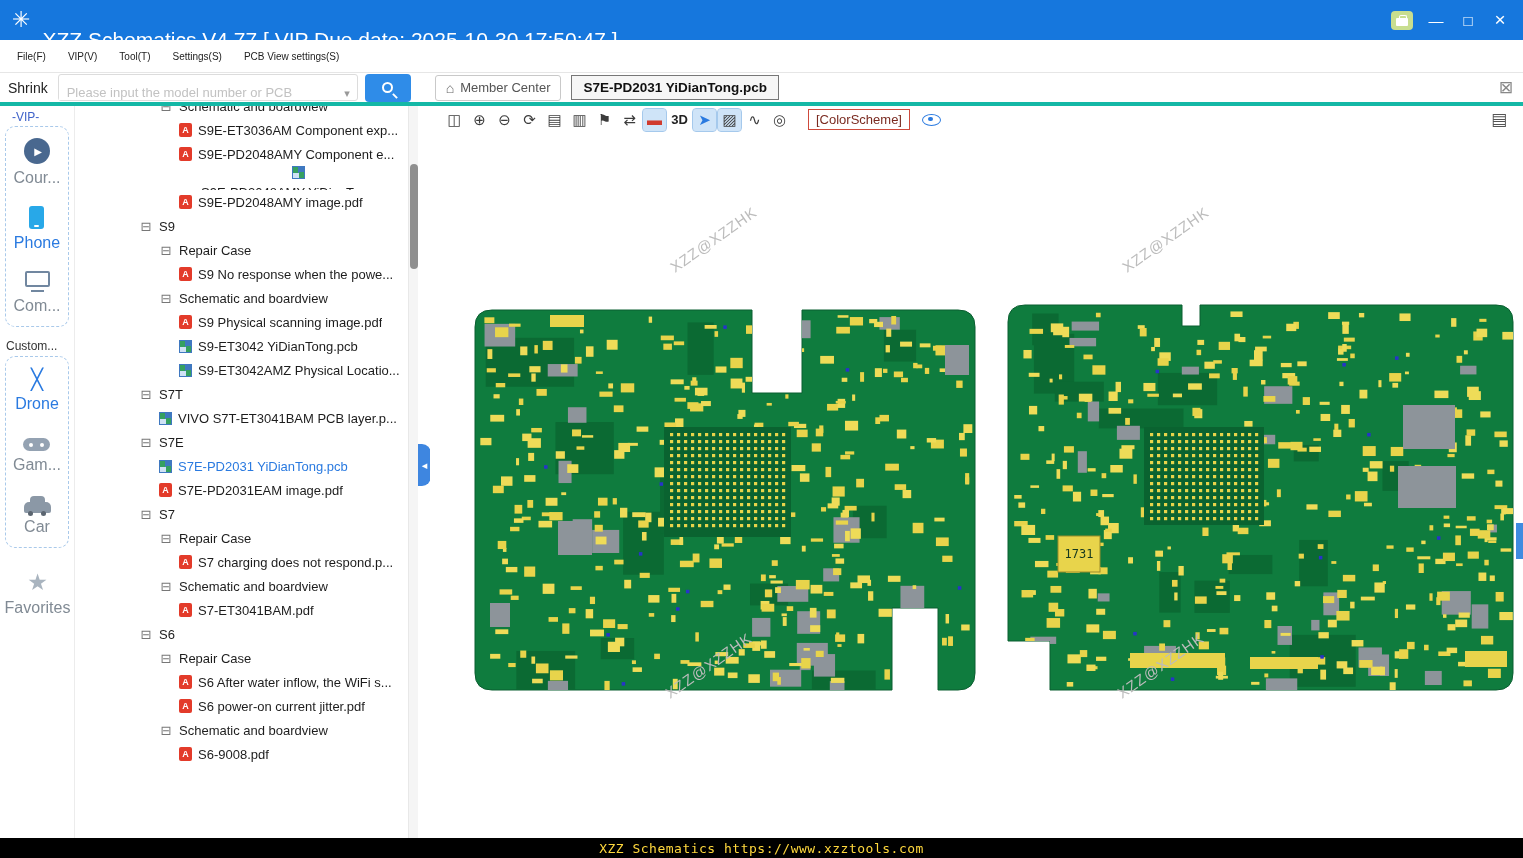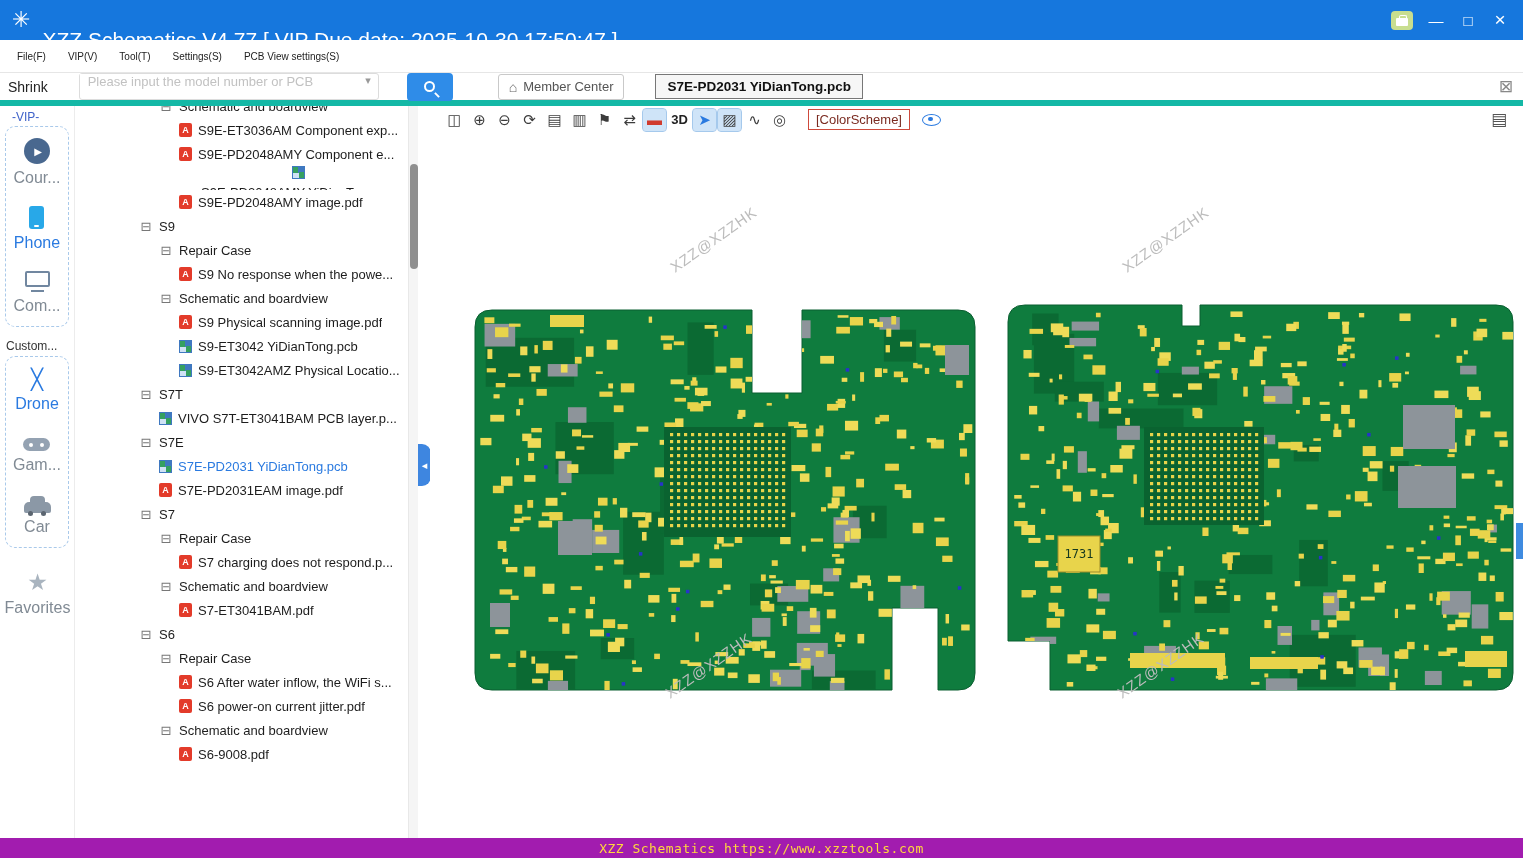--- a/index.html
+++ b/index.html
@@ -15,23 +15,23 @@
   .license::before { content:''; position:absolute; left:5px; top:7px; width:12px; height:8px; background:#fff; border-radius:1px; }
   .license::after { content:''; position:absolute; left:8px; top:4px; width:6px; height:3px; border:1.5px solid #fff; border-bottom:none; border-radius:2px 2px 0 0; }
   .wc { font-size:15px; cursor:pointer; width:18px; text-align:center; }
   .wc.close { font-size:19px; }
 
   
   .menubar { height:33px; display:flex; align-items:center; gap:0; padding:0 6px; border-bottom:1px solid #e6e6e6; }
   .menu-item { font-size:10px; color:#222; padding:0 11px; cursor:pointer; }
 
   
-  .toolbar { height:33px; display:flex; align-items:center; border-bottom:6px solid #14b8a6;gap:21px; }
+  .toolbar { height:33px; display:flex; align-items:center; border-bottom:4px solid #14b8a6; }
   .shrink { font-size:14px; color:#222; padding:0 10px 0 8px; cursor:pointer; }
-  .searchbox { width:300px; height:27px; border:1px solid #dcdcdc; border-radius:3px; display:flex; align-items:flex-start; }
+  .searchbox { width:300px; height:27px; border:1px solid #dcdcdc; border-radius:3px; display:flex; align-items:flex-end; }
   .searchbox input { flex:1; border:none; outline:none; font-size:13px; padding-left:8px; color:#333;
     font-family:"Liberation Sans","DejaVu Sans",sans-serif; }
   .searchbox input::placeholder { color:#c2c2c2; }
   .chev { color:#999; font-size:11px; padding:0 7px; cursor:pointer; }
   .searchbtn { width:46px; height:28px; background:#2f8ce8; border:none; border-radius:4px; margin-left:7px;
     display:flex; align-items:center; justify-content:center; cursor:pointer; }
   .mag { width:11px; height:11px; border:2px solid #fff; border-radius:50%; position:relative; display:inline-block; }
   .mag::after { content:''; position:absolute; width:2px; height:6px; background:#fff; transform:rotate(-45deg); left:10px; top:9px; }
   .member { margin-left:24px; height:26px; border:1px solid #c9c9c9; border-radius:3px; display:flex; align-items:center;
     gap:6px; padding:0 10px; font-size:13px; color:#555; cursor:pointer; }
@@ -100,21 +100,21 @@
   .colorscheme { margin-left:16px; border:1px solid #cf4a3c; color:#7a2a20; font-size:13px; padding:2px 7px; cursor:pointer; }
   .eye { width:19px; height:12px; border:1.6px solid #2a7ae0; border-radius:50%; position:relative; display:inline-block;
     margin-left:12px; cursor:pointer; }
   .eye::after { content:''; position:absolute; left:5.5px; top:2.4px; width:4.6px; height:4.6px; border-radius:50%; background:#2a7ae0; }
   .layers { font-size:17px; color:#555; margin-right:16px; cursor:pointer; }
   .board-area { position:relative; flex:1; background:#fff; overflow:hidden; }
   .board-area svg { position:absolute; left:0; top:0; }
   .canvas-scroll-thumb { position:absolute; right:0; top:390px; width:7px; height:36px; background:#3f8be0; }
 
   
-  .statusbar { height:20px; background:#a21caf; display:flex; align-items:center; justify-content:center; }
+  .statusbar { height:20px; background:#000000; display:flex; align-items:center; justify-content:center; }
   .statusbar span { color:#ffd83d; font-size:13px; font-family:"DejaVu Sans Mono","Liberation Mono",monospace; letter-spacing:0.5px; }
 </style>
 </head>
 <body>
 
 <div class="titlebar">
   <span class="logo">✳</span>
   <span class="title">XZZ Schematics V4.77 [ VIP Due date: 2025-10-30 17:50:47 ]</span>
   <span class="win-controls">
     <span class="license"></span>

